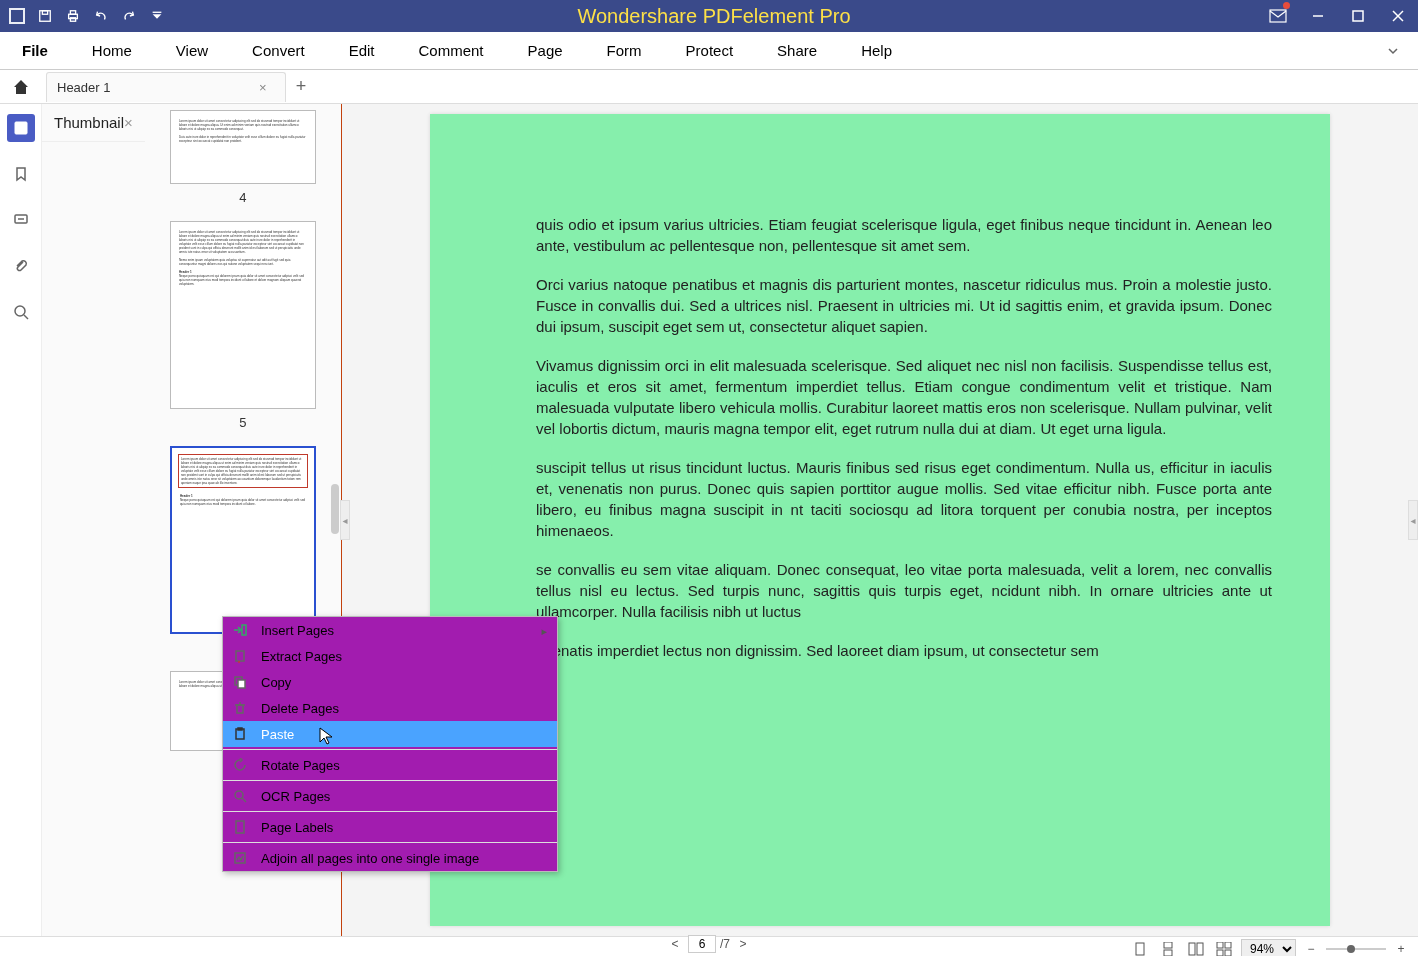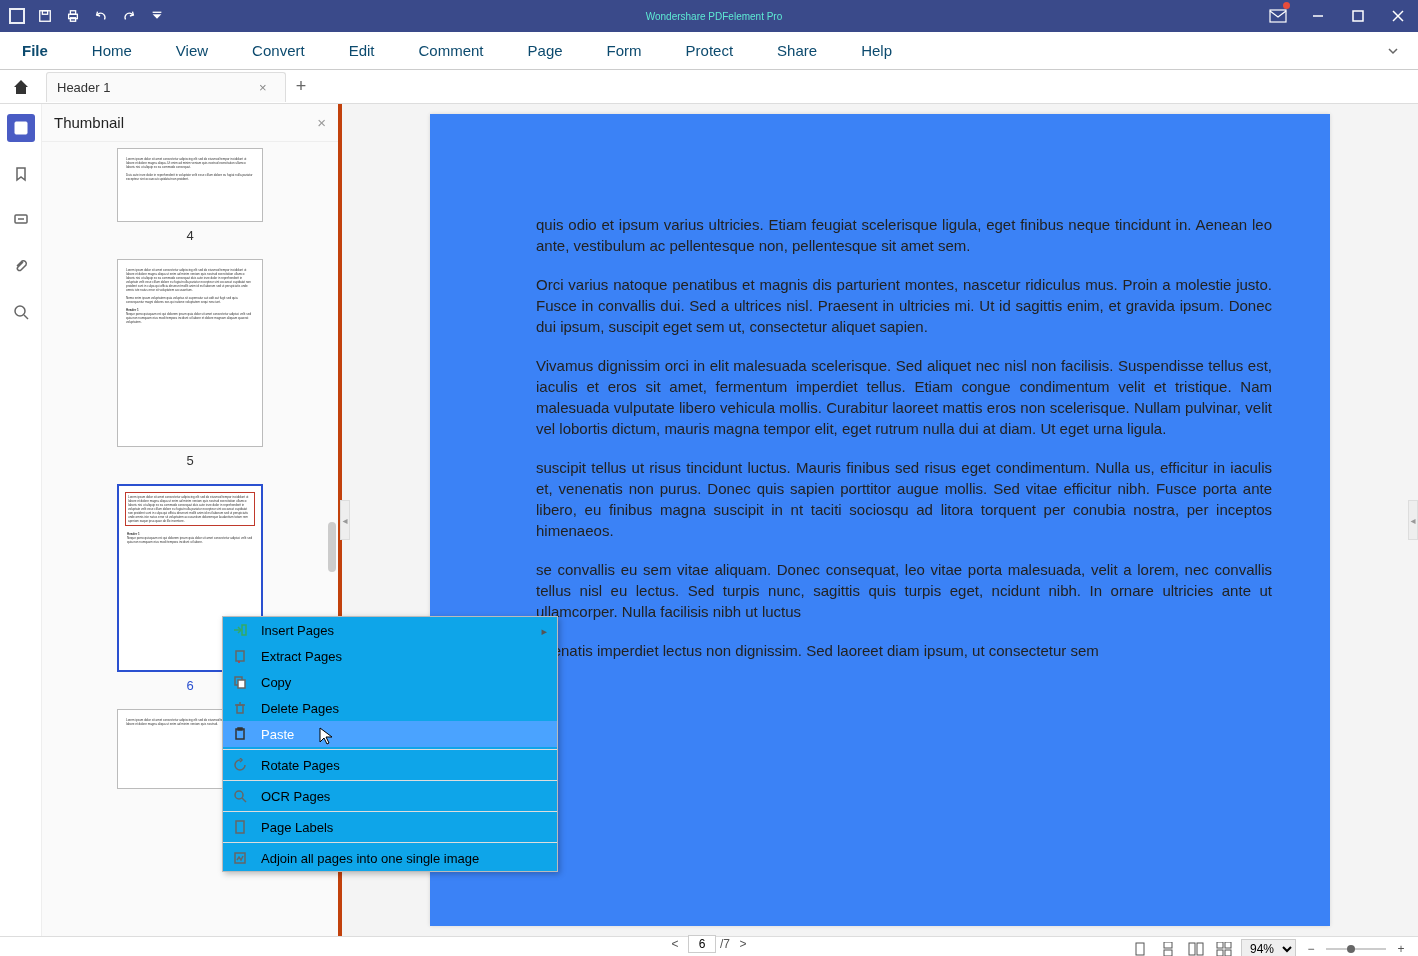--- a/index.html
+++ b/index.html
@@ -1,75 +1,75 @@
 <!DOCTYPE html>
 <html><head>
 <meta charset="utf-8">
 <style>
 * { box-sizing: border-box; margin: 0; padding: 0; }
 body { font-family: sans-serif; font-size: 13px; background: #fff; width: 1418px; height: 956px; overflow: hidden; }
 
 .titlebar { height: 32px; background: #3a4a8a; display: flex; align-items: center; color: #ddd; }
 .titlebar .qat { display: flex; gap: 2px; padding-left: 4px; }
 .titlebar .qat .btn { width: 26px; height: 24px; display: flex; align-items: center; justify-content: center; cursor: pointer; }
-.titlebar .title { flex: 1; text-align: center; color: #5eead4; font-size: 10px; }
+.titlebar .title { flex: 1; text-align: center; color: #fde047; font-size: 20px; }
 .titlebar .winctrl { display: flex; }
 .titlebar .winctrl .btn { width: 40px; height: 32px; display: flex; align-items: center; justify-content: center; cursor: pointer; }
 .titlebar .mail { position: relative; }
 .titlebar .mail .dot { position: absolute; top: 2px; right: 8px; width: 7px; height: 7px; background: #e74c3c; border-radius: 50%; }
 
 .menubar { height: 38px; background: #fff; border-bottom: 1px solid #ccc; display: flex; align-items: stretch; }
-.menubar .menu-item { padding: 0 22px; display: flex; align-items: center; font-size: 15px; color: #0c4a6e; cursor: pointer; }
+.menubar .menu-item { padding: 0 22px; display: flex; align-items: center; font-size: 15px; color: #000000; cursor: pointer; }
 .menubar .menu-item.file { font-weight: bold; }
 .menubar .chevron { margin-left: auto; padding: 0 18px; display: flex; align-items: center; color: #666; cursor: pointer; }
 
 .tabstrip { height: 34px; background: #fff; border-bottom: 1px solid #ddd; display: flex; align-items: center; padding-left: 6px; }
 .tabstrip .home-icon { width: 30px; height: 30px; display:flex; align-items:center; justify-content:center; margin-right: 10px; cursor:pointer;}
 .tabstrip .tab { height: 30px; border: 1px solid #ddd; border-bottom: none; border-radius: 3px 3px 0 0; display: flex; align-items: center; padding: 0 10px; width: 240px; background: #fafafa; }
 .tabstrip .tab .name { flex: 1; font-size: 13px; color: #333; }
 .tabstrip .tab .close { width: 16px; color: #888; cursor:pointer; }
 .tabstrip .newtab { width: 30px; text-align:center; color: #666; font-size: 18px; cursor:pointer;}
 
 .workspace { display: flex; height: calc(956px - 32px - 38px - 34px - 20px); position: relative; }
 
 .leftrail { width: 42px; background: #fff; border-right: 1px solid #eee; display: flex; flex-direction: column; align-items: center; padding-top: 10px; gap: 18px; }
 .leftrail .rail-btn { width: 28px; height: 28px; display: flex; align-items:center; justify-content:center; cursor: pointer; }
 .leftrail .rail-btn.active { background: #4a5cc4; border-radius: 3px; }
 .leftrail .rail-btn.active svg { stroke: #fff; fill: #fff; }
 
-.thumbpanel { width: 300px; background: #fafafa; border-right: 4px solid #c2410c; display:flex; flex-direction:column; }
+.thumbpanel { width: 300px; background: #fafafa; border-right: 1px solid #c2410c; display:flex; flex-direction:row; }
 .thumbpanel .head { height: 38px; display:flex; align-items:center; padding: 0 12px; font-size: 15px; color: #222; border-bottom: 1px solid #eee; }
 .thumbpanel .head .close { margin-left:auto; color:#999; cursor:pointer;}
 .thumbpanel .thumbs { flex:1; overflow:hidden; padding: 6px 0; position:relative;}
 .thumbpanel .thumb-item { display:flex; flex-direction:column; align-items:center; margin-bottom: 16px; }
 .thumbpanel .thumb { width: 146px; background:#fff; border:1px solid #bbb; padding: 8px; font-size: 3px; line-height: 4px; color:#333; }
 .thumbpanel .thumb.partial4 { height: 74px; }
 .thumbpanel .thumb.p5 { height: 188px; }
 .thumbpanel .thumb.p6 { height: 188px; border: 2px solid #2a50d0; }
 .thumbpanel .thumb.p6 .red { border: 1px solid #c0392b; margin:-2px; padding:2px; }
 .thumbpanel .thumb.p7 { height: 80px; }
 .thumbpanel .thumb-item .num { margin-top: 6px; font-size: 13px; color: #333; }
 .thumbpanel .thumb-item.selected .num { color: #2a50d0; }
 .thumbpanel .scroll-thumb { position:absolute; right:2px; top: 380px; width:8px; height: 50px; background:#ccc; border-radius:4px; }
 .collapse-handle { position:absolute; left: 340px; top: calc(50% - 20px); width: 10px; height: 40px; background: #eee; border:1px solid #ddd; display:flex; align-items:center; justify-content:center; color:#999; cursor:pointer; font-size:10px;}
 .collapse-handle.right { left: auto; right:0; }
 
 .docarea { flex:1; background:#f4f4f4; display:flex; justify-content:center; padding: 10px 20px; overflow:hidden; }
-.page { width: 900px; background:#3b82f6; padding: 100px 58px 20px 106px; box-shadow: 0 0 4px rgba(0,0,0,0.12); }
+.page { width: 900px; background:#86efac; padding: 100px 58px 20px 106px; box-shadow: 0 0 4px rgba(0,0,0,0.12); }
 .page p { font-size: 15px; color:#222; line-height: 21px; margin-bottom: 18px; text-align: justify; }
 
 .statusbar { height: 24px; background:#fff; border-top:1px solid #ddd; display:flex; align-items:center; padding: 0 8px; font-size:12px; color:#555; gap:6px;}
 .statusbar .spacer { flex:1; }
 .statusbar .pageno-box { display:flex; align-items:center; gap:4px; margin: 0 auto; position:absolute; left:50%; transform:translateX(-50%); bottom:3px;}
 .statusbar input.pageno { width: 28px; text-align:center; border:1px solid #ccc; font-size:12px; padding:1px;}
 .statusbar .viewbtn { width:22px; height:18px; display:inline-flex; align-items:center; justify-content:center; border:1px solid transparent; cursor:pointer;}
 .statusbar select.zoom { border:1px solid #ccc; font-size:12px; padding:1px 4px;}
 .statusbar .zoombtn { width:18px; text-align:center; cursor:pointer;}
 
-.context-menu { position: absolute; left: 222px; top: 616px; width: 336px; background: #0ea5e9; border: 1px solid #bbb; box-shadow: 2px 2px 6px rgba(0,0,0,0.25); z-index: 100; font-size: 13px; }
+.context-menu { position: absolute; left: 222px; top: 616px; width: 336px; background: #a21caf; border: 1px solid #bbb; box-shadow: 2px 2px 6px rgba(0,0,0,0.25); z-index: 100; font-size: 13px; }
 .context-menu .row { display:flex; align-items:center; height: 26px; padding: 0 10px 0 6px; cursor: pointer; }
 .context-menu .row .ic { width: 22px; display:flex; align-items:center; justify-content:center; }
 .context-menu .row .lbl { padding-left: 10px; flex:1; }
 .context-menu .row .arrow::after { content:"▸"; font-size:11px; color:#555;}
 .context-menu .row.hl { background: #4aa3ff; color: #fff; }
 .context-menu .sep { height:1px; background:#ddd; margin: 2px 0; }
 .cursor { position:absolute; left: 319px; top: 727px; z-index:200; pointer-events:none;}
 
 svg { display:block; }
 </style>

